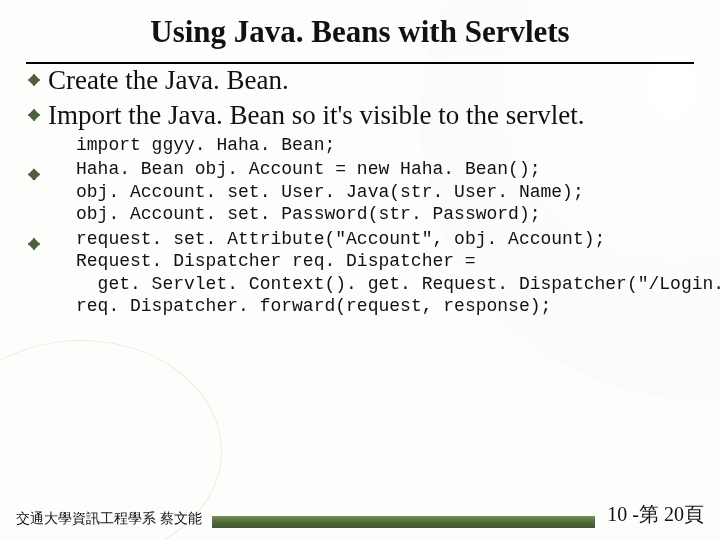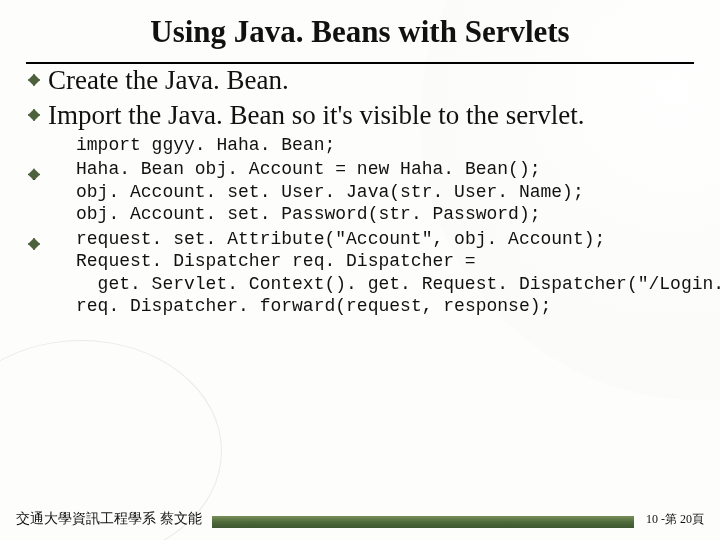--- a/index.html
+++ b/index.html
@@ -75,21 +75,21 @@
     padding-right: 10px;
     white-space: nowrap;
   }
   .footer-bar {
     flex: 1;
     height: 12px;
     background: linear-gradient(to bottom, #7a8f59 0%, #4e6a3a 50%, #3e5630 100%);
     margin-right: 12px;
   }
   .footer-page {
-    font-size: 12px;
+    font-size: 20px;
     white-space: nowrap;
     padding-right: 16px;
   }
 </style>
 </head>
 <body>
 <div class="bg-curve"></div>
 
 <div class="slide">
   <h1 class="title">Using Java. Beans with Servlets</h1>

